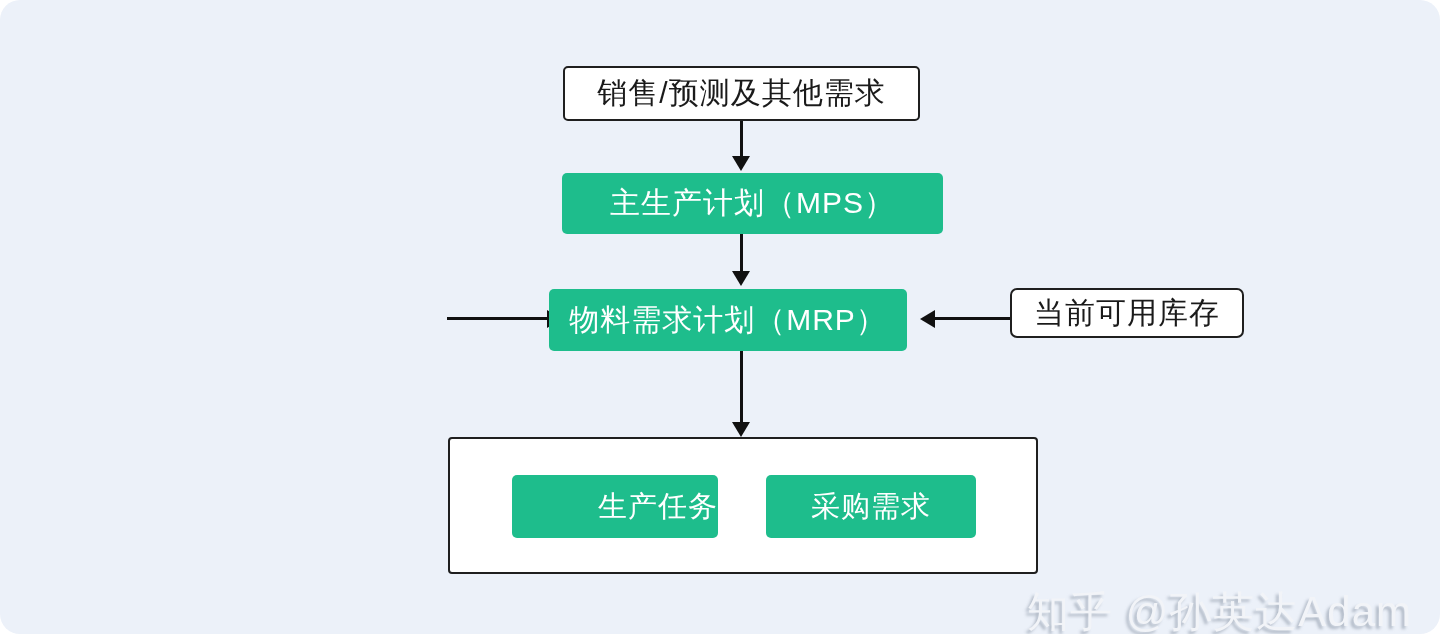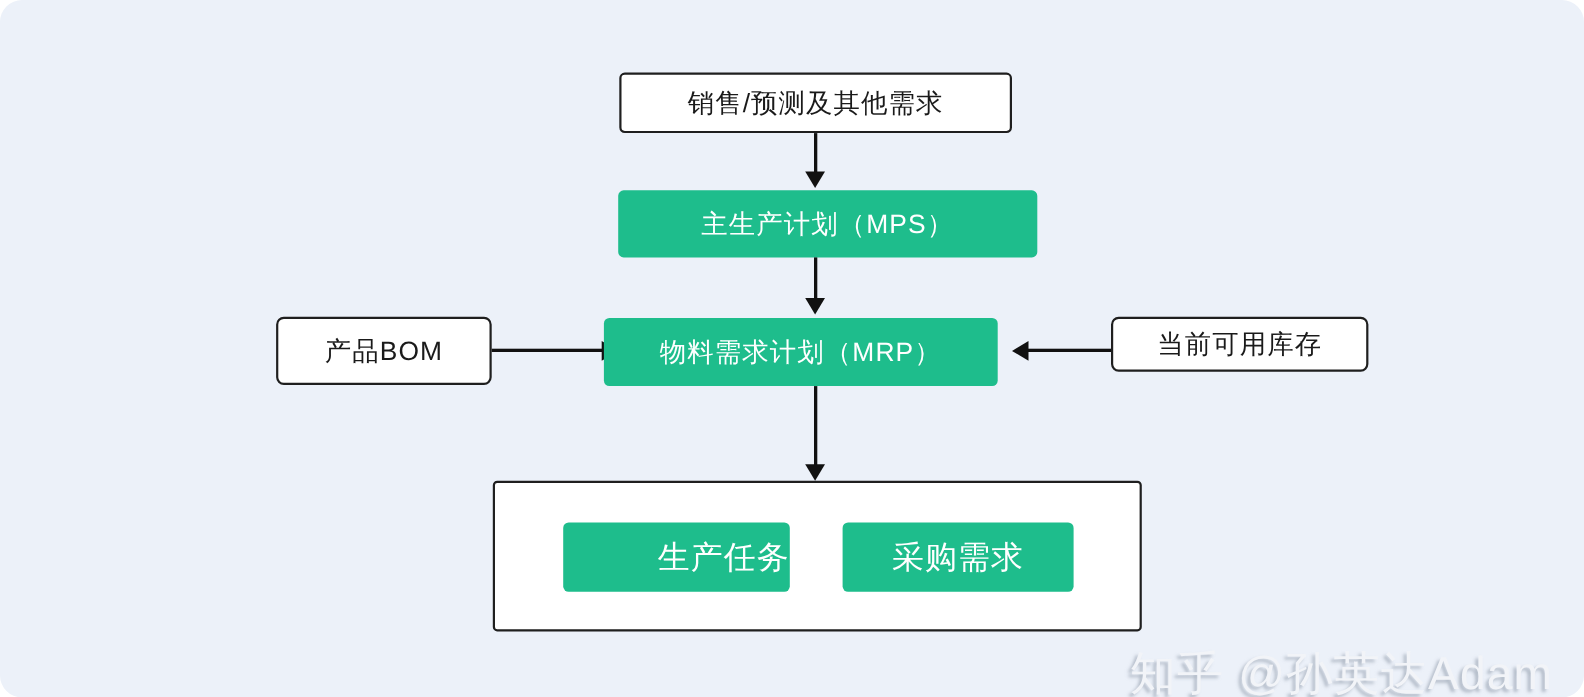--- a/index.html
+++ b/index.html
@@ -22,21 +22,21 @@
     height: 634px;
     background: #ecf1f9;
     border-radius: 20px;
   }
   .node {
     position: absolute;
     display: flex;
     align-items: center;
     justify-content: center;
     box-sizing: border-box;
-    font-size: 24px;
+    font-size: 30px;
     letter-spacing: 1px;
     white-space: nowrap;
   }
   .box-white {
     background: #ffffff;
     border: 2px solid #1f1f1f;
     border-radius: 5px;
     color: #1a1a1a;
   }
   .box-green {
@@ -101,23 +101,20 @@
   <div class="arrow-part a1-line"></div>
   <div class="head head-down a1-head"></div>
 
   <div class="node box-green node-mps">
     <span>主生产计划（MPS）</span>
   </div>
 
   <div class="arrow-part a2-line"></div>
   <div class="head head-down a2-head"></div>
 
-  <div class="node box-white node-bom">
-    <span>产品BOM</span>
-  </div>
 
   <div class="arrow-part a3-line"></div>
   <div class="head head-right a3-head"></div>
 
   <div class="node box-green node-mrp">
     <span>物料需求计划（MRP）</span>
   </div>
 
   <div class="arrow-part a4-line"></div>
   <div class="head head-left a4-head"></div>

